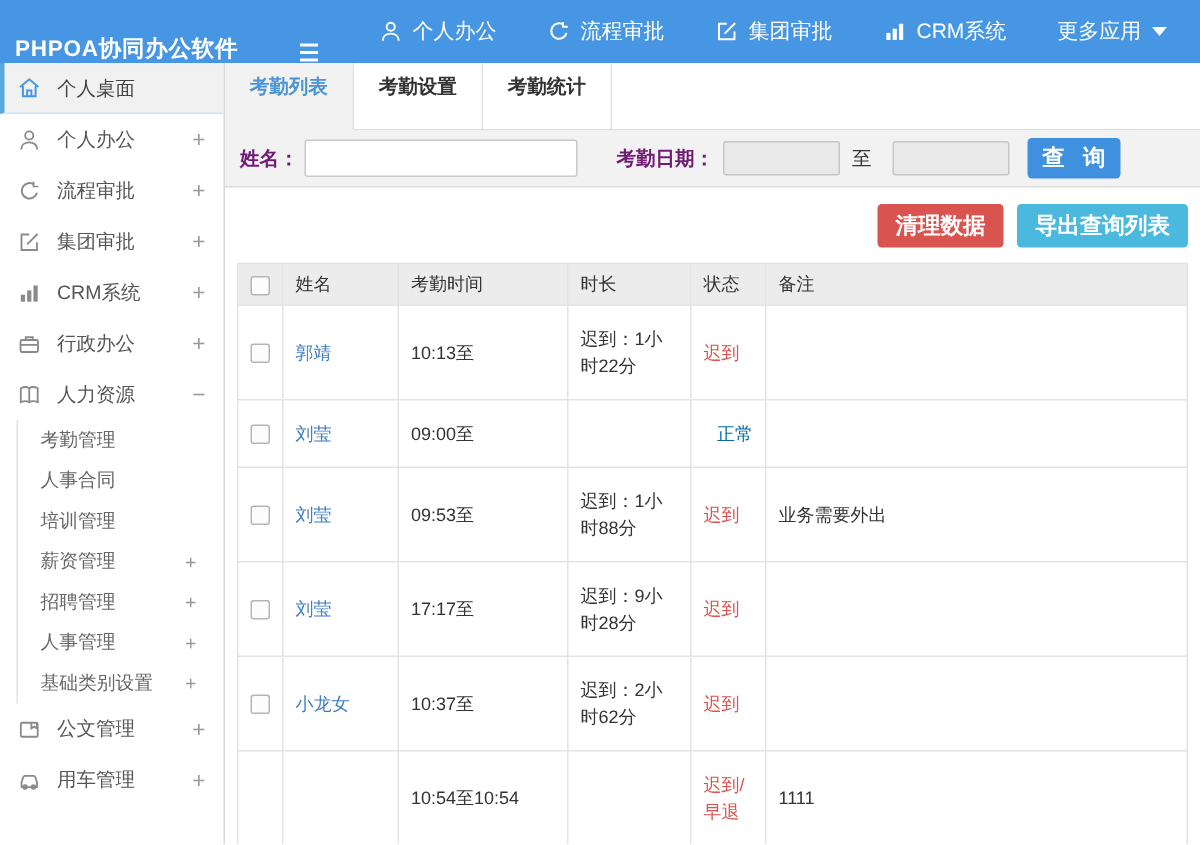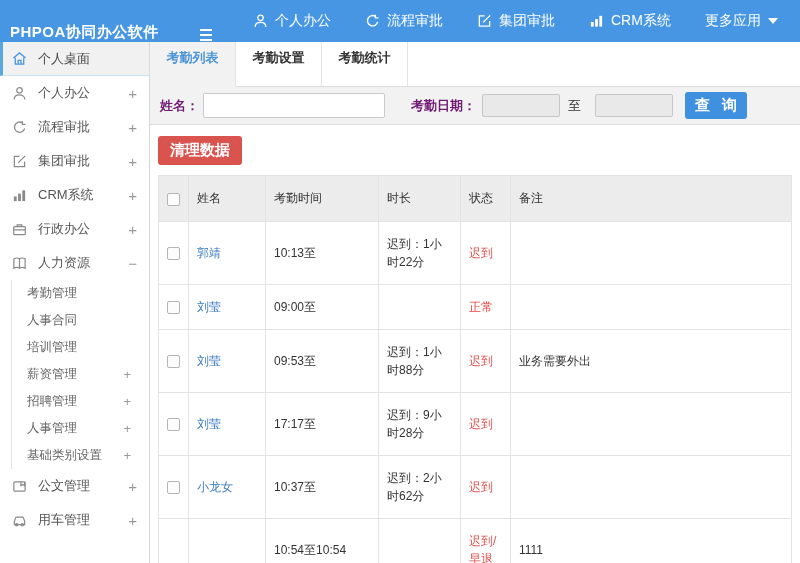--- a/index.html
+++ b/index.html
@@ -42,36 +42,36 @@
   .filter label { font-weight:bold; color:#701a75; white-space:nowrap; }
   .input-name { width:182px; height:25px; border:1px solid #C9C9C9; border-radius:2px;
                 background:#fff; margin-left:4px; padding:0 6px; font-size:12px; }
   .date-label { margin-left:26px; }
   .input-date { width:78px; height:23px; border:1px solid #C6C6C6; border-radius:2px;
                 background:#E9E9E9; margin-left:6px; }
   .to-label { margin:0 8px; color:#333; }
   .btn { border:none; border-radius:3px; color:#fff; font-weight:bold; font-size:15px; cursor:pointer; }
   .btn-search { width:62px; height:27px; background:#4090E0; margin-left:12px; letter-spacing:4px; padding-left:4px; }
 
-  .actions { padding:11px 8px 10px 8px; display:flex; gap:9px; flex:none; }
+  .actions { padding:11px 8px 10px 8px; display:flex; gap:9px; flex:none;justify-content:flex-end; }
   .btn-clean  { height:29px; padding:0 12px; background:#D9534F; }
   .btn-export { height:29px; padding:0 12px; background:#4BB9DE; }
 
   .table-wrap { margin:0 8px; flex:1; overflow:hidden; }
   table { width:100%; border-collapse:collapse; font-size:12px; color:#333; table-layout:fixed; }
   th, td { border:1px solid #E3E3E3; text-align:left; }
-  thead th { background:#ECECEC; height:46px; font-weight:normal; padding:0 8px; color:#333; }
+  thead th { background:#ECECEC; height:28px; font-weight:normal; padding:0 8px; color:#333; }
   td { padding:13px 8px; vertical-align:middle; line-height:1.5; }
   .c-check { width:30px; text-align:center; padding:13px 3px; }
   th.c-check { padding:0 3px; text-align:center; }
   .checkbox { display:inline-block; width:13px; height:13px; border:1px solid #B5B5B5;
               background:#FCFCFC; border-radius:2px; vertical-align:middle; cursor:pointer; }
   .c-name a { color:#3E7EC0; text-decoration:none; cursor:pointer; }
   .status-red { color:#D9534F; }
-  .status-normal { color:#ef4444; }
+  .status-normal { color:#0369a1;text-align:right; }
 </style>
 </head>
 <body>
 
 <div class="navbar">
   <div class="brand">PHPOA协同办公软件</div>
   <span class="hamburger">
     <svg width="16" height="14" viewBox="0 0 16 14">
         <g stroke="#fff" stroke-width="2">
           <path d="M2 2h12M2 7h12M2 12h12"></path>
@@ -264,20 +264,21 @@
       <input class="input-name" type="text" value="" style="">
       <label class="date-label">考勤日期：</label>
       <input class="input-date" type="text" value="" style="">
       <span class="to-label">至</span>
       <input class="input-date" type="text" value="" style="">
       <button class="btn btn-search">查 询</button>
     </div>
 
     <div class="actions">
       <button class="btn btn-clean">清理数据</button>
+      <button class="btn btn-export">导出查询列表</button>
     </div>
 
     <div class="table-wrap">
       <table>
         <colgroup>
             <col style="width:30px">
             <col style="width:77px">
             <col style="width:113px">
             <col style="width:82px">
             <col style="width:50px">

